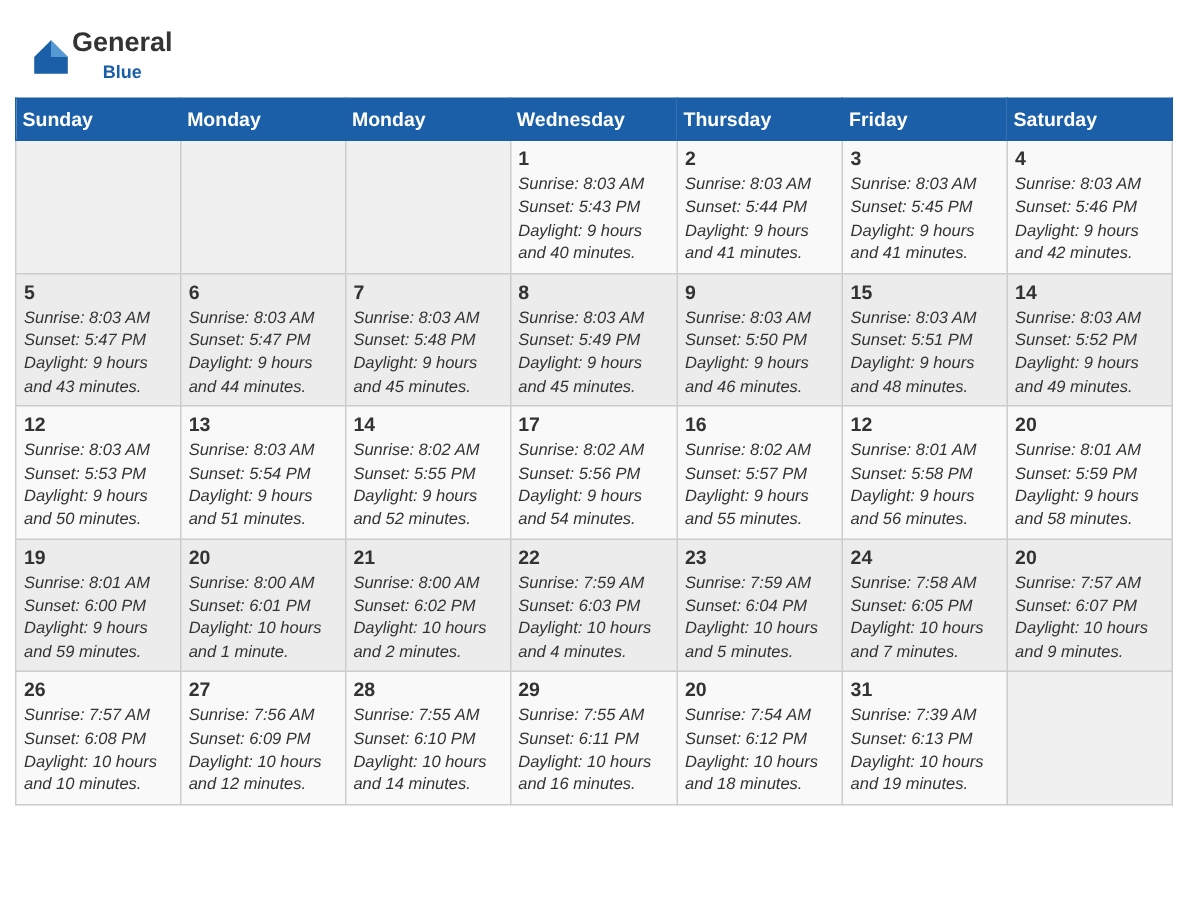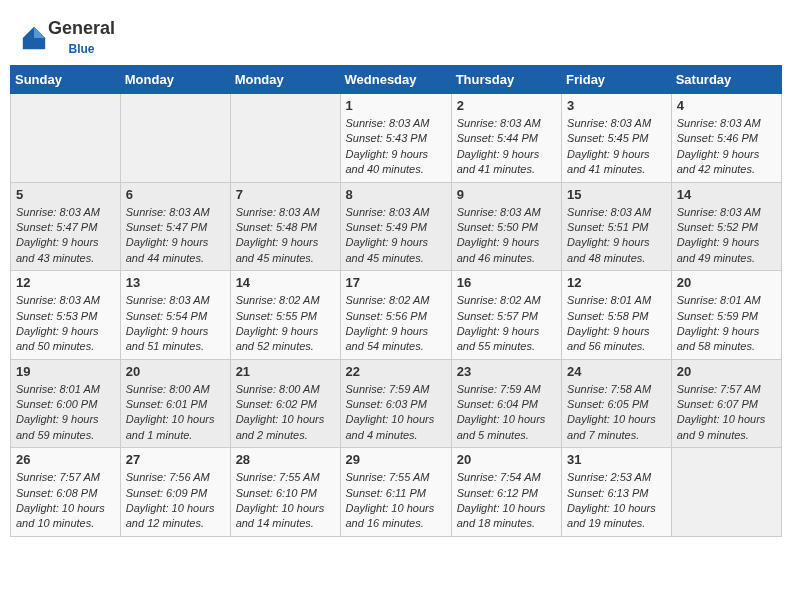--- a/index.html
+++ b/index.html
@@ -336,21 +336,21 @@
         </td>
         <td>
           <span class="day-num">20</span>
           <div class="cell-content" style="white-space: pre-line;">Sunrise: 7:54 AM
 Sunset: 6:12 PM
 Daylight: 10 hours
 and 18 minutes.</div>
         </td>
         <td>
           <span class="day-num">31</span>
-          <div class="cell-content" style="white-space: pre-line;">Sunrise: 2:53 AM
+          <div class="cell-content" style="white-space: pre-line;">Sunrise: 7:39 AM
 Sunset: 6:13 PM
 Daylight: 10 hours
 and 19 minutes.</div>
         </td>
         <td class="empty-cell"></td>
       </tr>
     </tbody>
 </table>
 
 </body></html>

